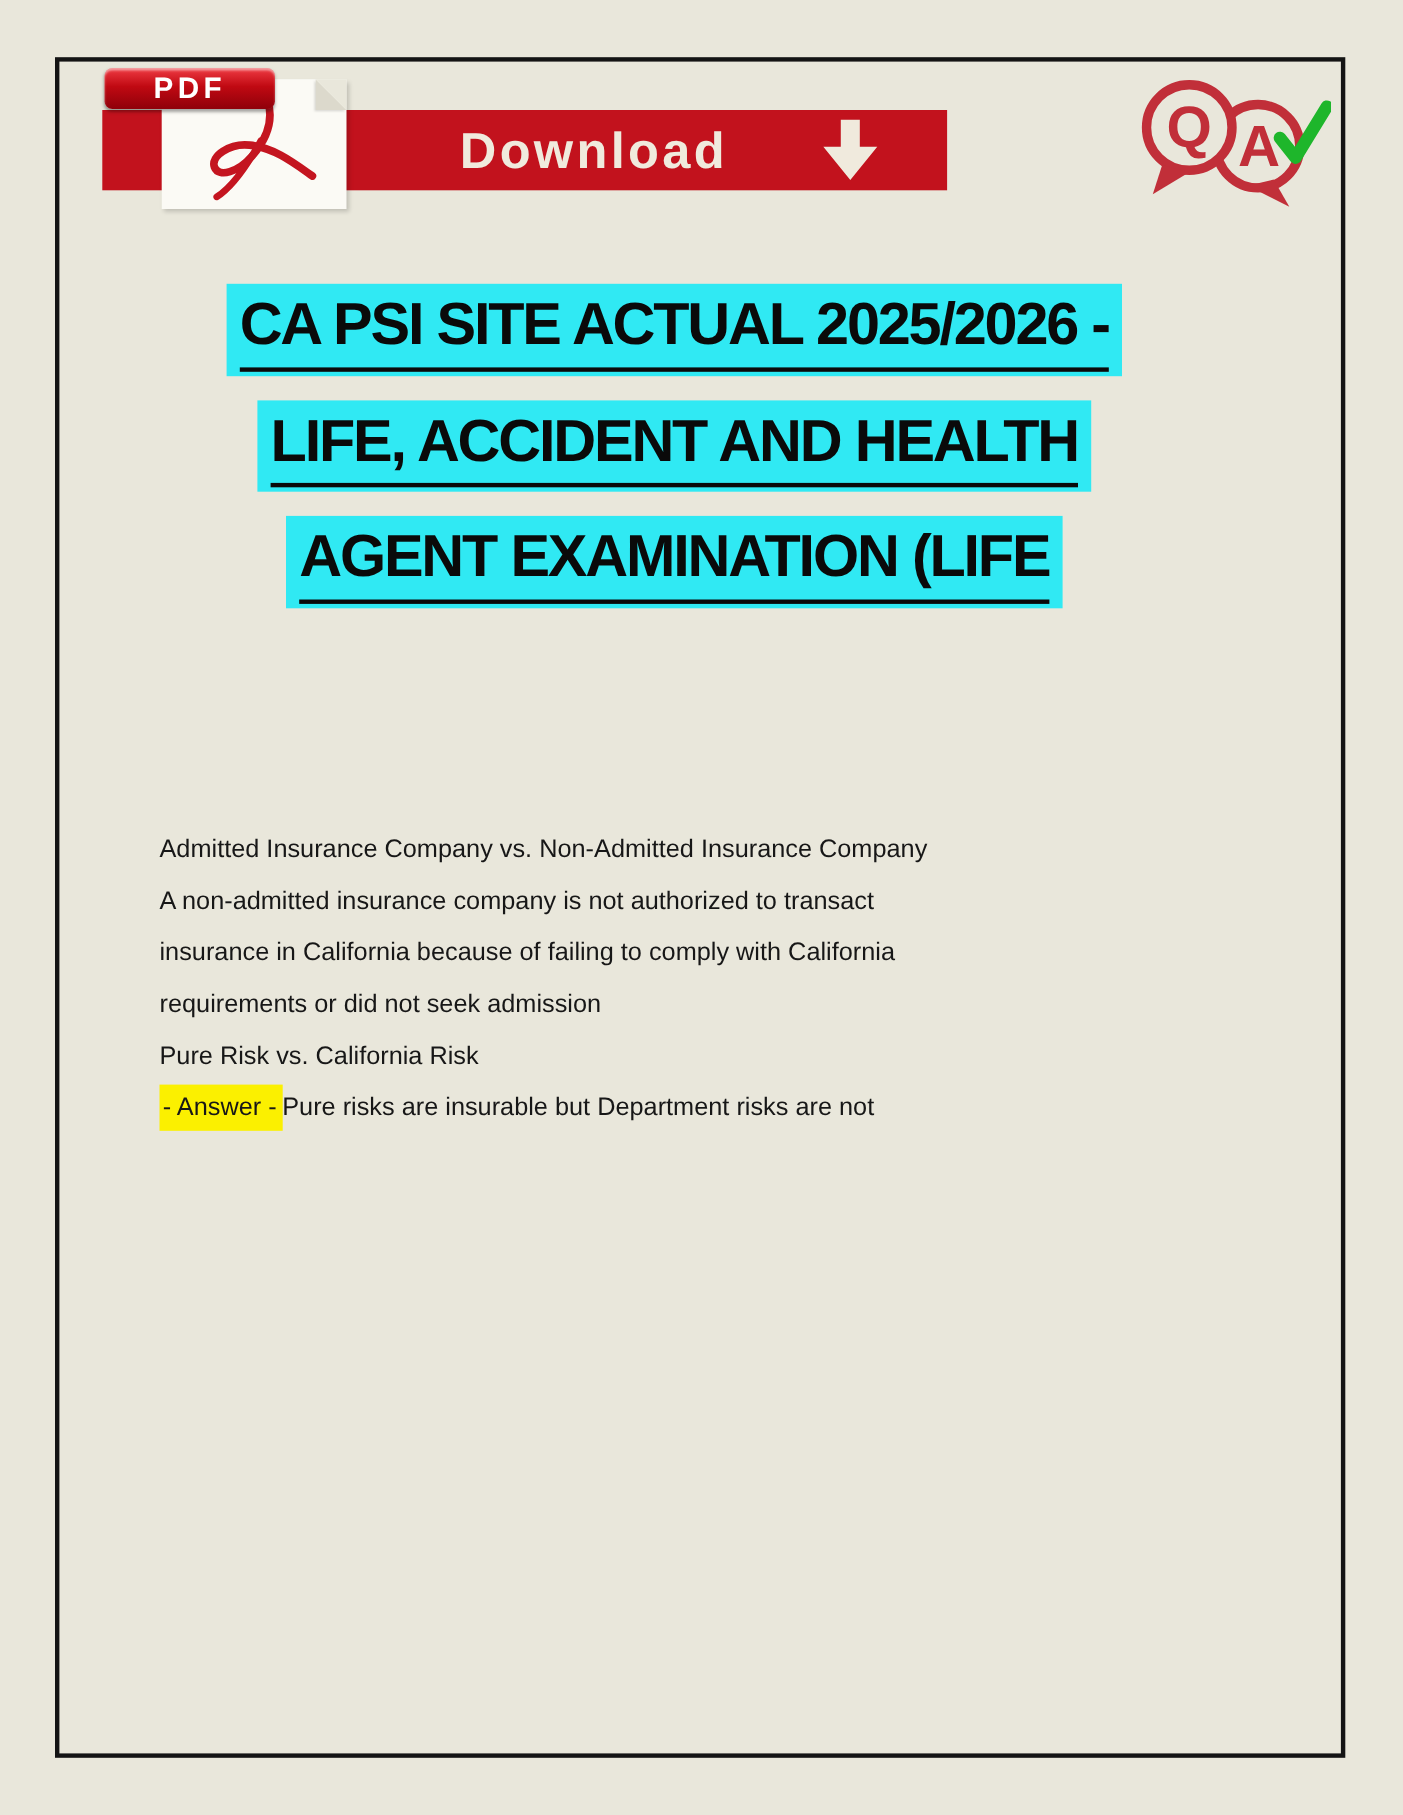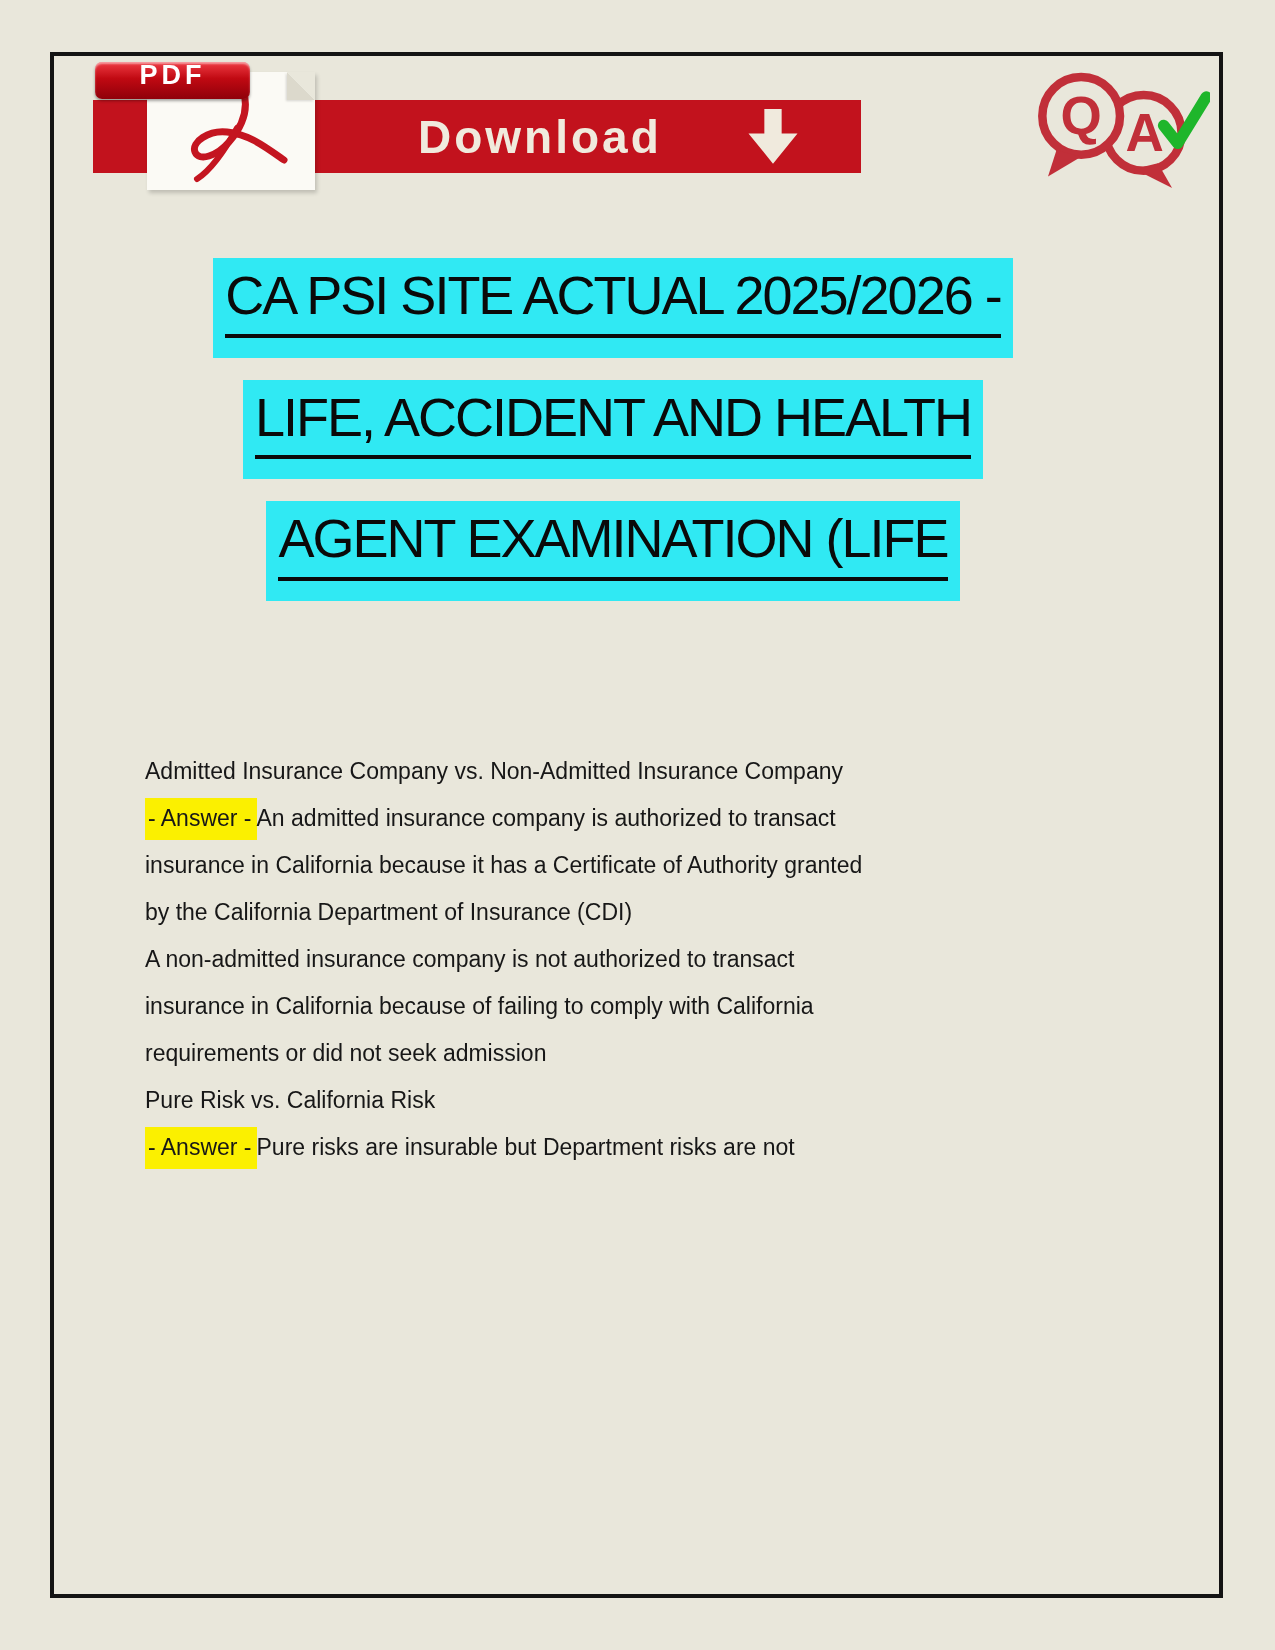--- a/index.html
+++ b/index.html
@@ -31,31 +31,31 @@
   .sheet .fold-mask{position:absolute;top:0;right:0;width:0;height:0;
     border-top:28px solid #E9E7DB;border-left:28px solid transparent;}
   .sheet .fold-flap{position:absolute;top:0;right:0;width:0;height:0;
     border-bottom:28px solid #DCD9CC;border-right:28px solid transparent;
     filter:drop-shadow(-1px 1px 1px rgba(0,0,0,0.15));}
   .swoosh{position:absolute;left:72px;top:28px;width:140px;height:100px;}
   .pdf-pill{
     position:absolute;left:0;top:4px;width:155px;height:37px;border-radius:7px;
     background:linear-gradient(#EF3B43 0%,#C00912 45%,#8F000A 100%);
     box-shadow:0 2px 3px rgba(0,0,0,0.35), inset 0 2px 2px rgba(255,255,255,0.5);
-    display:flex;justify-content:center;
+    display:flex;align-items:center;justify-content:center;
   }
   .pdf-pill span{color:#FFFFFF;font-size:27px;font-weight:bold;letter-spacing:4px;line-height:1;}
   
   .qa-logo{position:absolute;left:1030px;top:70px;width:180px;height:124px;}
   
   .title{position:absolute;left:118px;top:258px;width:990px;text-align:center;}
   .title .line{margin-bottom:22px;}
   .hl-cyan{
-    display:inline-block;background:#30E9F3;padding:6px 12px 20px;
-    font-size:54px;font-weight:normal;letter-spacing:-2px;color:#0A0A0A;
+    display:inline-block;background:#30E9F3;padding:6px 12px 4px;
+    font-size:54px;font-weight:bold;letter-spacing:-2px;color:#0A0A0A;
     white-space:nowrap;line-height:1.18;
   }
   .hl-cyan .u{display:inline-block;border-bottom:4px solid #0A0A0A;padding-bottom:6px;}
   
   .content{
     position:absolute;left:145px;top:748px;width:950px;
     font-size:23px;line-height:47px;color:#171717;
   }
   .content p{margin:0;}
   .m-ans{margin-top:14px;}
@@ -103,22 +103,19 @@
   </svg>
 
   <div class="title">
     <div class="line"><span class="hl-cyan"><span class="u">CA PSI SITE ACTUAL 2025/2026 -</span></span></div>
     <div class="line"><span class="hl-cyan"><span class="u">LIFE, ACCIDENT AND HEALTH</span></span></div>
     <div class="line"><span class="hl-cyan"><span class="u">AGENT EXAMINATION (LIFE</span></span></div>
   </div>
 
   <div class="content">
     <p>Admitted Insurance Company vs. Non-Admitted Insurance Company</p>
-    <p class="m-ans"><span class="hl-y">- Answer -</span><span class="preline">An admitted insurance company is authorized to transact
-insurance in California because it has a Certificate of Authority granted
-by the California Department of Insurance (CDI)</span></p>
     <p class="m-sec preline">A non-admitted insurance company is not authorized to transact
 insurance in California because of failing to comply with California
 requirements or did not seek admission</p>
     <p class="m-sec2">Pure Risk vs. California Risk</p>
     <p class="m-ans2"><span class="hl-y">- Answer -</span><span class="preline">Pure risks are insurable but Department risks are not</span></p>
   </div>
 </div>
 
 </body></html>

